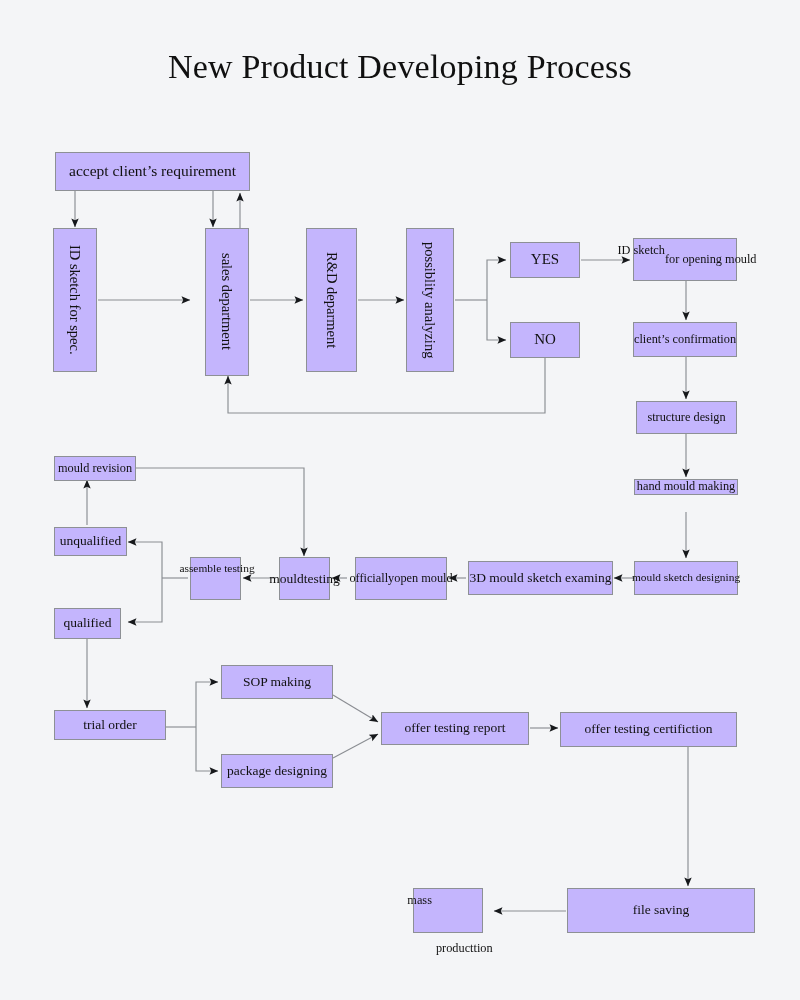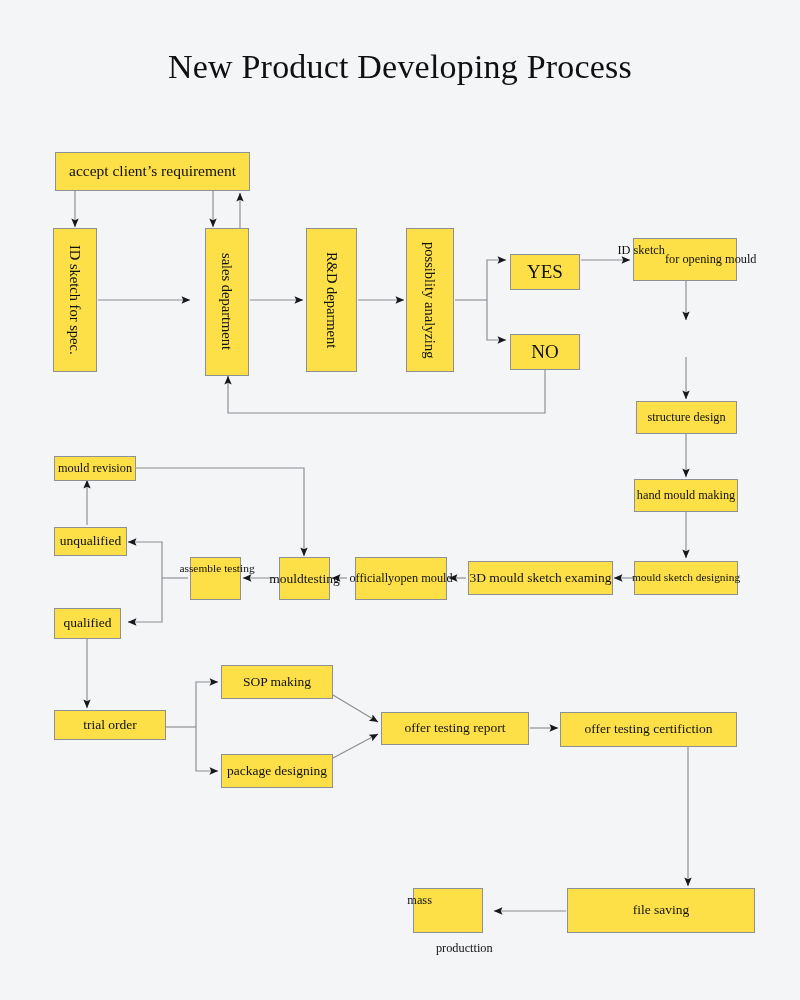--- a/index.html
+++ b/index.html
@@ -34,21 +34,21 @@
     width: 800px;
     text-align: center;
     font-size: 34px;
     color: #101010;
     letter-spacing: 0.2px;
     font-family: "Liberation Serif", "DejaVu Serif", serif;
   }
   .node {
     position: absolute;
     box-sizing: border-box;
-    background: #fde047;
+    background: #c4b5fd;
     border: 1px solid #8d9095;
     display: flex;
     align-items: center;
     justify-content: center;
     color: #111;
     line-height: 1.55;
     z-index: 3;
   }
   .node.two-line {
     flex-direction: row;
@@ -58,21 +58,21 @@
   .node.vert {
     writing-mode: vertical-rl;
     text-orientation: mixed;
   }
   .node.vert .lbl { white-space: nowrap; }
   .fs16 { font-size: 15.5px; }
   .fs15 { font-size: 14.5px; }
   .fs14 { font-size: 13.5px; }
   .fs13 { font-size: 12.3px; }
   .fs12 { font-size: 11.4px; }
-  .fs20 { font-size: 19px; margin-top: 12px; }
+  .fs20 { font-size: 15px; }
 </style>
 </head>
 <body>
 
 <div id="canvas">
 
   <svg id="svg-layer" viewBox="0 0 800 1000" width="800" height="1000">
     <defs>
       <marker id="ah" markerWidth="9" markerHeight="9" refX="7.4" refY="3.2" orient="auto" markerUnits="strokeWidth">
         <path d="M0,0 L7.6,3.2 L0,6.4 L1.5,3.2 z" fill="#16181b"></path>
@@ -166,26 +166,29 @@
 
   <div class="node fs20" style="left:510px; top:322px; width:70px; height:36px;">
     <span class="lbl">NO</span>
   </div>
 
   <div class="node two-line fs13" style="left:633px; top:238px; width:104px; height:43px;">
     <span class="lbl" style="align-self:flex-start;padding-left:4px;">ID sketch</span>
     <span class="lbl">for opening mould</span>
   </div>
 
+  <div class="node fs13" style="left:633px; top:322px; width:104px; height:35px;">
+    <span class="lbl">client’s confirmation</span>
+  </div>
 
   <div class="node fs13" style="left:636px; top:401px; width:101px; height:33px;">
     <span class="lbl">structure design</span>
   </div>
 
-  <div class="node fs13" style="left:634px; top:479px; width:104px; height:33px;">
+  <div class="node fs13" style="left:634px; top:479px; width:104px; height:16px;">
     <span class="lbl">hand mould making</span>
   </div>
 
   <div class="node fs12" style="left:634px; top:561px; width:104px; height:34px;">
     <span class="lbl">mould sketch designing</span>
   </div>
 
   <div class="node fs14" style="left:468px; top:561px; width:145px; height:34px;">
     <span class="lbl">3D mould sketch examing</span>
   </div>

